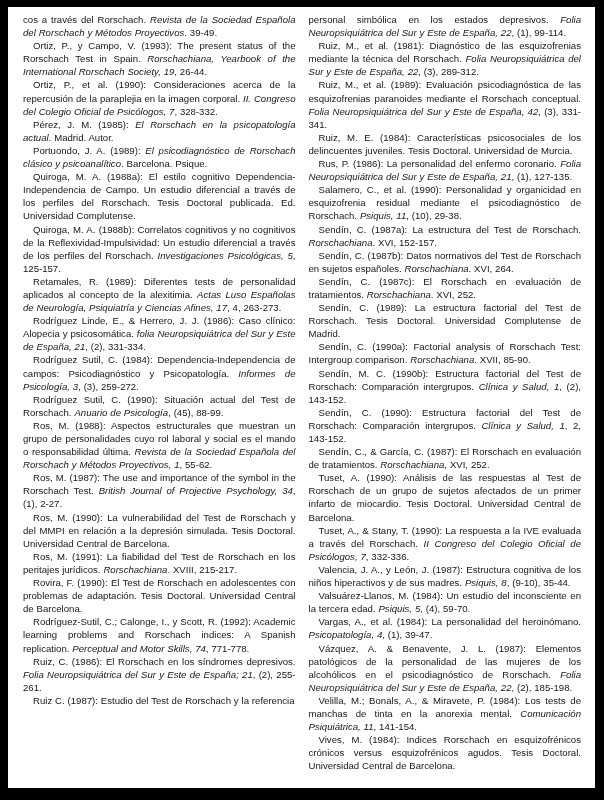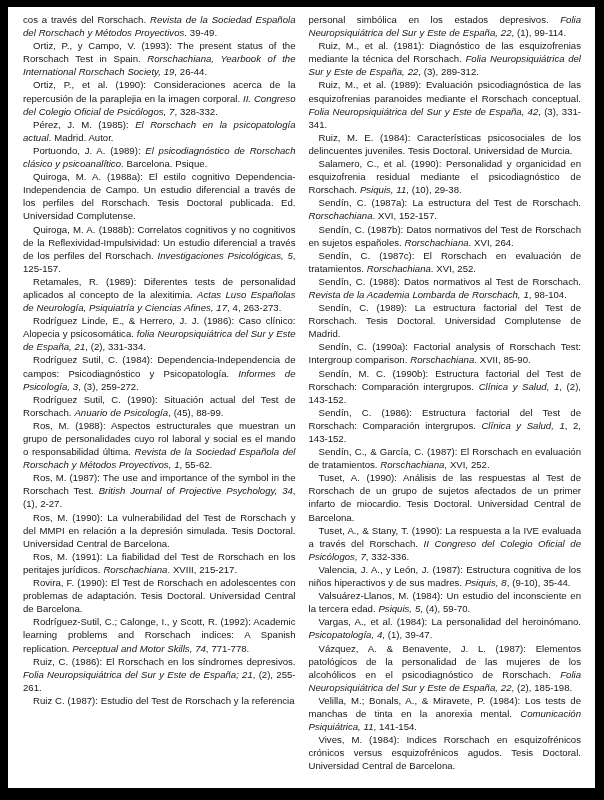--- a/index.html
+++ b/index.html
@@ -70,29 +70,29 @@
         <p class="ref"><span>Rovira, F. (1990): El Test de Rorschach en adolescentes con problemas de adaptación. Tesis Doctoral. Universidad Central de Barcelona.</span></p>
         <p class="ref"><span>Rodríguez-Sutil, C.; Calonge, I., y Scott, R. (1992): Academic learning problems and Rorschach indices: A Spanish replication. </span><em>Perceptual and Motor Skills, 74</em><span>, 771-778.</span></p>
         <p class="ref"><span>Ruiz, C. (1986): El Rorschach en los síndromes depresivos. </span><em>Folia Neuropsiquiátrica del Sur y Este de España; 21</em><span>, (2), 255-261.</span></p>
         <p class="ref"><span>Ruiz C. (1987): Estudio del Test de Rorschach y la referencia</span></p>
       </div>
     <div class="col">
         <p class="ref noindent"><span>personal simbólica en los estados depresivos. </span><em>Folia Neuropsiquiátrica del Sur y Este de España, 22</em><span>, (1), 99-114.</span></p>
         <p class="ref"><span>Ruiz, M., et al. (1981): Diagnóstico de las esquizofrenias mediante la técnica del Rorschach. </span><em>Folia Neuropsiquiátrica del Sur y Este de España, 22</em><span>, (3), 289-312.</span></p>
         <p class="ref"><span>Ruiz, M., et al. (1989): Evaluación psicodiagnóstica de las esquizofrenias paranoides mediante el Rorschach conceptual. </span><em>Folia Neuropsiquiátrica del Sur y Este de España, 42</em><span>, (3), 331-341.</span></p>
         <p class="ref"><span>Ruiz, M. E. (1984): Características psicosociales de los delincuentes juveniles. Tesis Doctoral. Universidad de Murcia.</span></p>
+        <p class="ref"><span>Rus, P. (1986): La personalidad del enfermo coronario. </span><em>Folia Neuropsiquiátrica del Sur y Este de España, 21</em><span>, (1), 127-135.</span></p>
         <p class="ref"><span>Salamero, C., et al. (1990): Personalidad y organicidad en esquizofrenia residual mediante el psicodiagnóstico de Rorschach. </span><em>Psiquis, 11</em><span>, (10), 29-38.</span></p>
         <p class="ref"><span>Sendín, C. (1987a): La estructura del Test de Rorschach. </span><em>Rorschachiana</em><span>. XVI, 152-157.</span></p>
         <p class="ref"><span>Sendín, C. (1987b): Datos normativos del Test de Rorschach en sujetos españoles. </span><em>Rorschachiana</em><span>. XVI, 264.</span></p>
         <p class="ref"><span>Sendín, C. (1987c): El Rorschach en evaluación de tratamientos. </span><em>Rorschachiana</em><span>. XVI, 252.</span></p>
-        <p class="ref"><span>Sendín, C. (1988): Datos normativos al Test de Rorschach. </span><em>Revista de la Academia Lombarda de Rorschach, 1</em><span>, 98-104.</span></p>
         <p class="ref"><span>Sendín, C. (1989): La estructura factorial del Test de Rorschach. Tesis Doctoral. Universidad Complutense de Madrid.</span></p>
         <p class="ref"><span>Sendín, C. (1990a): Factorial analysis of Rorschach Test: Intergroup comparison. </span><em>Rorschachiana</em><span>. XVII, 85-90.</span></p>
         <p class="ref"><span>Sendín, M. C. (1990b): Estructura factorial del Test de Rorschach: Comparación intergrupos. </span><em>Clínica y Salud, 1</em><span>, (2), 143-152.</span></p>
-        <p class="ref"><span>Sendín, C. (1986): Estructura factorial del Test de Rorschach: Comparación intergrupos. </span><em>Clínica y Salud, 1</em><span>, 2, 143-152.</span></p>
+        <p class="ref"><span>Sendín, C. (1990): Estructura factorial del Test de Rorschach: Comparación intergrupos. </span><em>Clínica y Salud, 1</em><span>, 2, 143-152.</span></p>
         <p class="ref"><span>Sendín, C., &amp; García, C. (1987): El Rorschach en evaluación de tratamientos. </span><em>Rorschachiana</em><span>, XVI, 252.</span></p>
         <p class="ref"><span>Tuset, A. (1990): Análisis de las respuestas al Test de Rorschach de un grupo de sujetos afectados de un primer infarto de miocardio. Tesis Doctoral. Universidad Central de Barcelona.</span></p>
         <p class="ref"><span>Tuset, A., &amp; Stany, T. (1990): La respuesta a la IVE evaluada a través del Rorschach. </span><em>II Congreso del Colegio Oficial de Psicólogos, 7</em><span>, 332-336.</span></p>
         <p class="ref"><span>Valencia, J. A., y León, J. (1987): Estructura cognitiva de los niños hiperactivos y de sus madres. </span><em>Psiquis, 8</em><span>, (9-10), 35-44.</span></p>
         <p class="ref"><span>Valsuárez-Llanos, M. (1984): Un estudio del inconsciente en la tercera edad. </span><em>Psiquis, 5</em><span>, (4), 59-70.</span></p>
         <p class="ref"><span>Vargas, A., et al. (1984): La personalidad del heroinómano. </span><em>Psicopatología, 4</em><span>, (1), 39-47.</span></p>
         <p class="ref"><span>Vázquez, A. &amp; Benavente, J. L. (1987): Elementos patológicos de la personalidad de las mujeres de los alcohólicos en el psicodiagnóstico de Rorschach. </span><em>Folia Neuropsiquiátrica del Sur y Este de España, 22</em><span>, (2), 185-198.</span></p>
         <p class="ref"><span>Velilla, M.; Bonals, A., &amp; Miravete, P. (1984): Los tests de manchas de tinta en la anorexia mental. </span><em>Comunicación Psiquiátrica, 11</em><span>, 141-154.</span></p>
         <p class="ref"><span>Vives, M. (1984): Indices Rorschach en esquizofrénicos crónicos versus esquizofrénicos agudos. Tesis Doctoral. Universidad Central de Barcelona.</span></p>
       </div>

